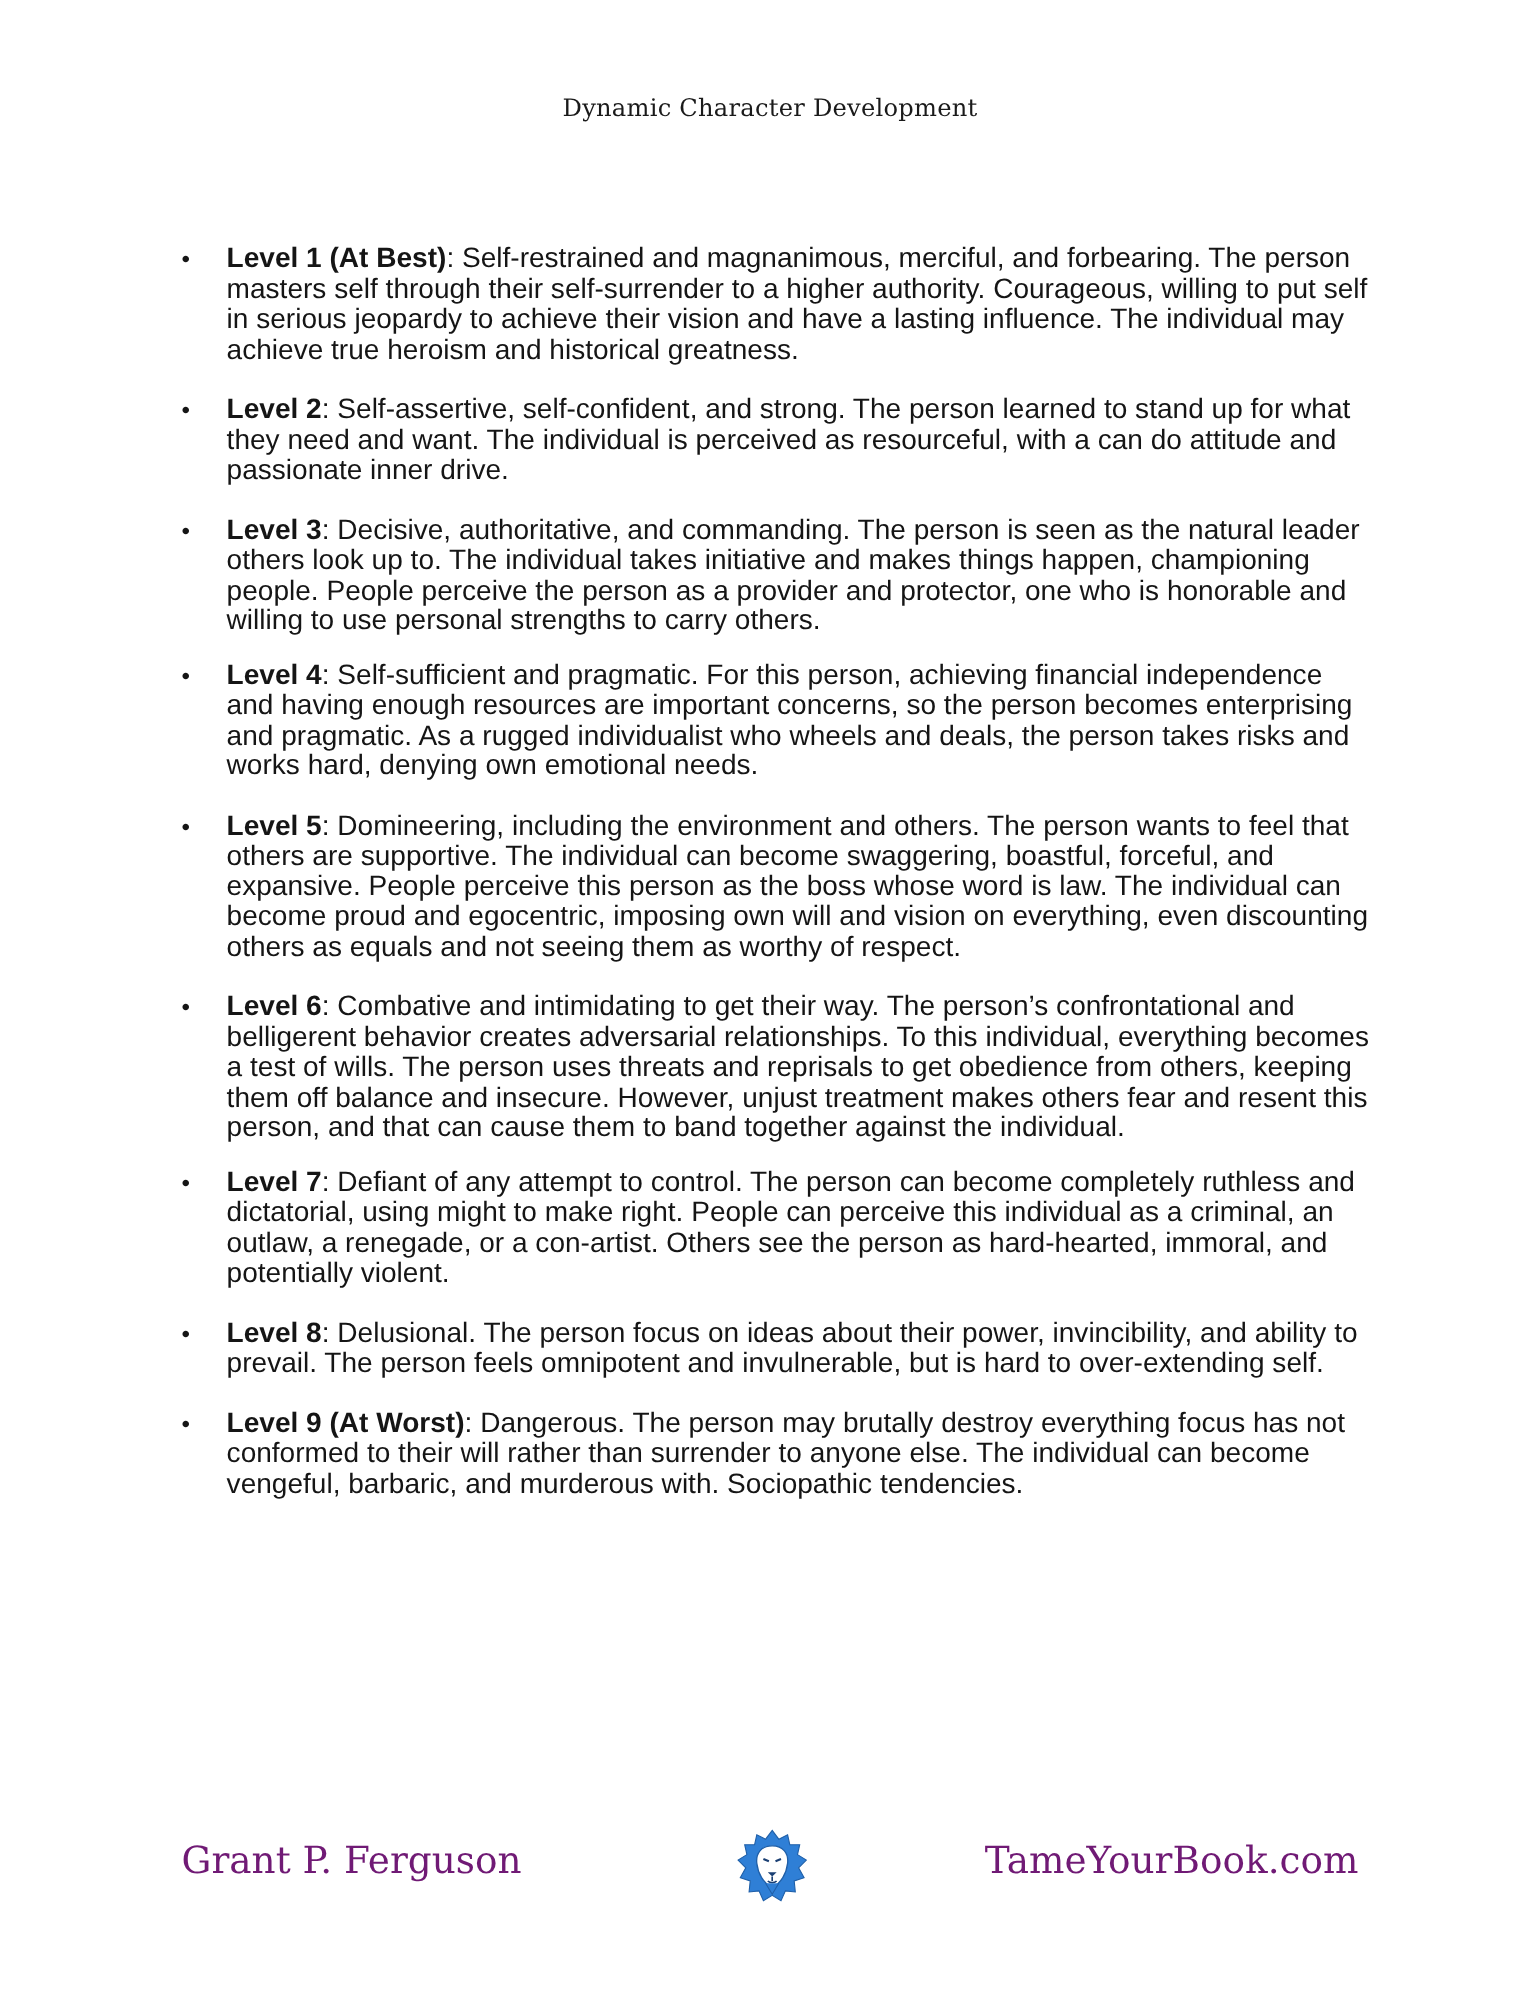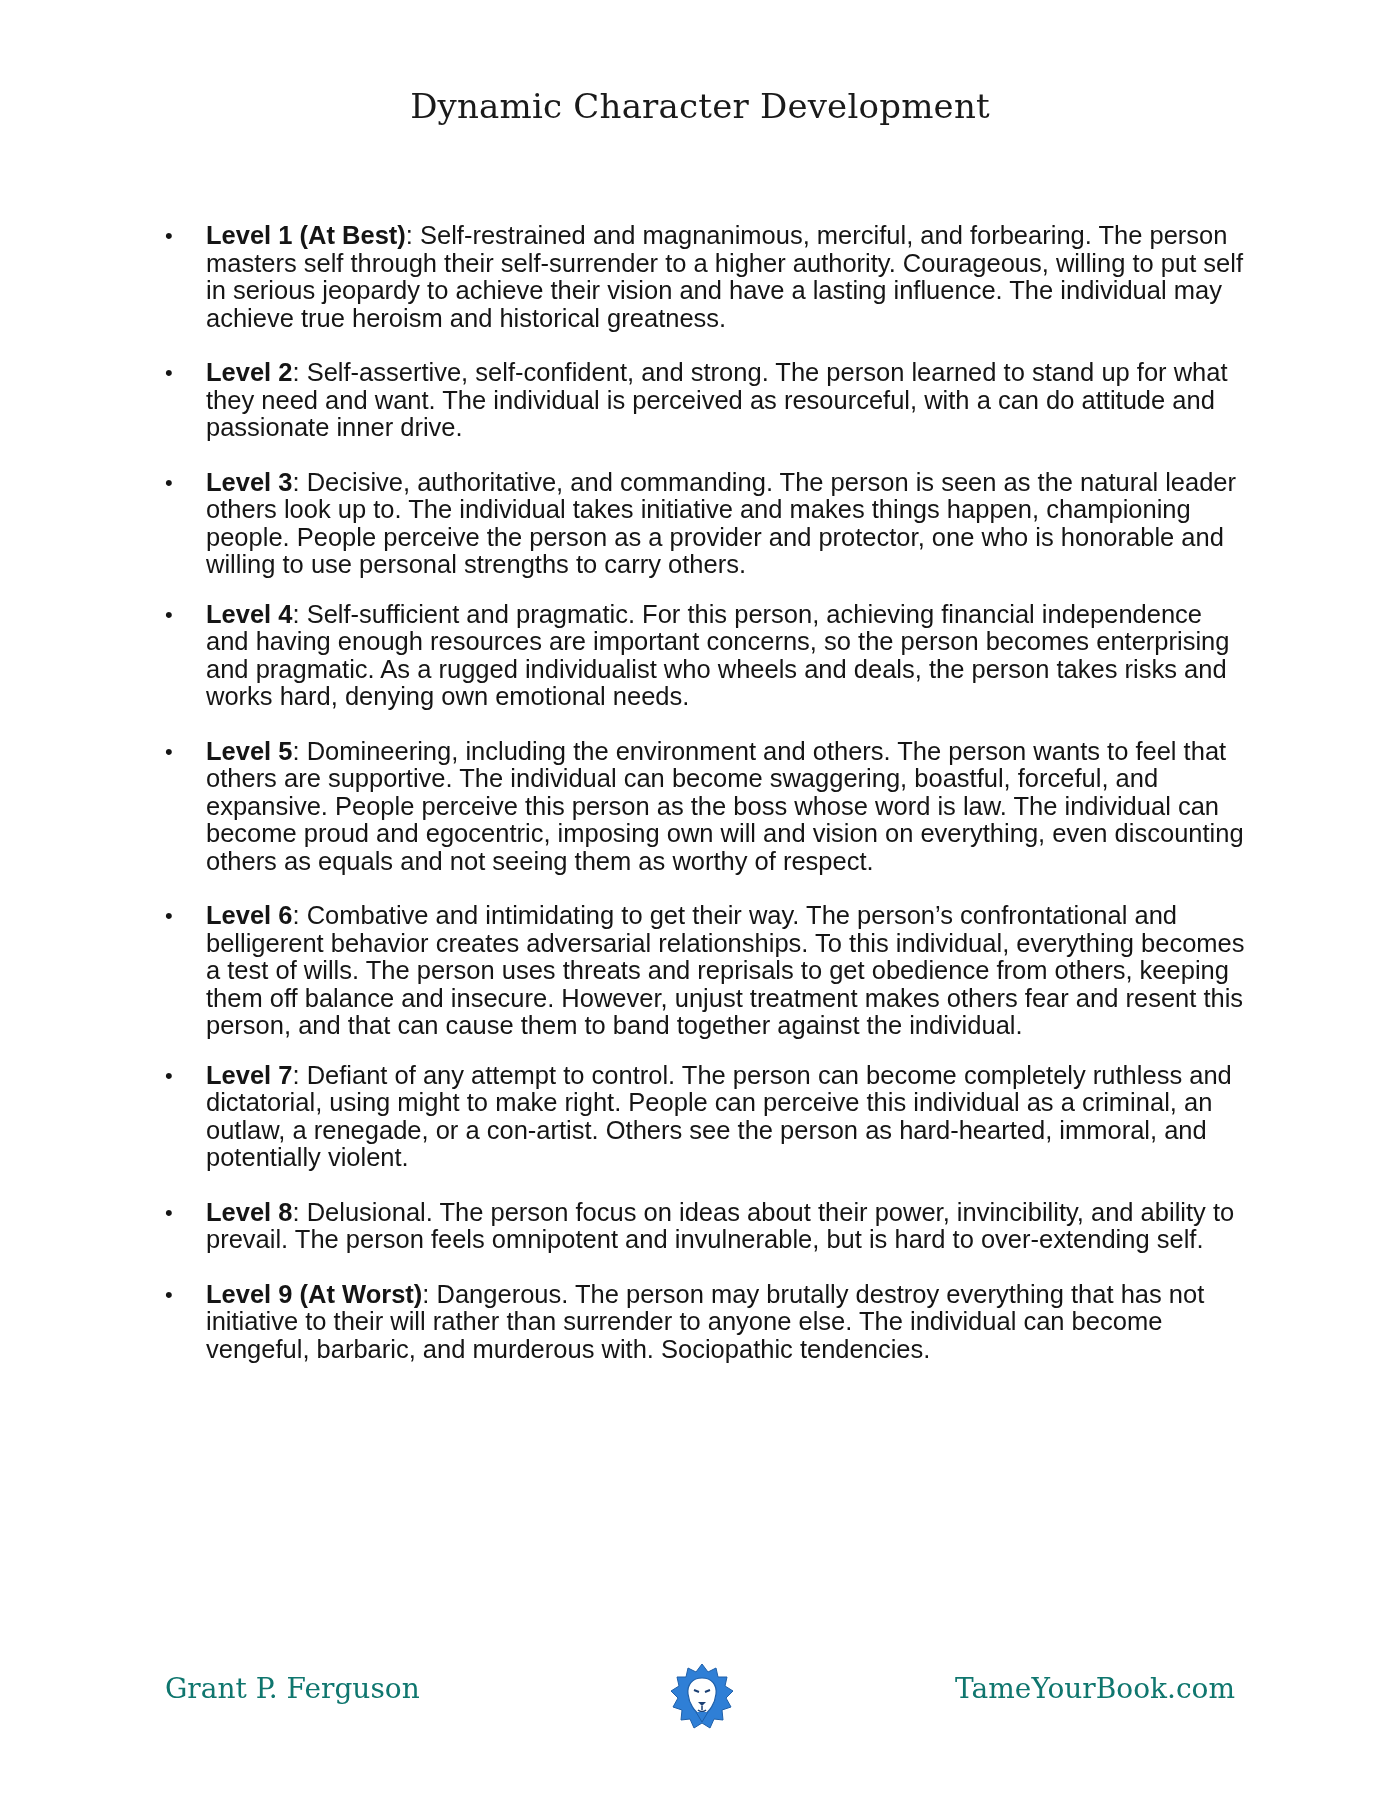--- a/index.html
+++ b/index.html
@@ -1,38 +1,38 @@
 <!DOCTYPE html>
 <html><head>
   <meta charset="utf-8">
   <style>
     html, body { margin: 0; padding: 0; background: #ffffff; }
     body { width: 1400px; height: 1811px; position: relative; color: #111; }
     .page { position: absolute; left: 0; top: 0; width: 1400px; height: 1811px; }
     .running-head {
       position: absolute; top: 86px; left: 0; width: 1400px; text-align: center;
-      font-family: "DejaVu Serif", serif; font-size: 34px; color: #1a1a1a; letter-spacing: 0.2px;
+      font-family: "DejaVu Serif", serif; font-size: 22px; color: #1a1a1a; letter-spacing: 0.2px;
     }
     .title {
       position: absolute; top: 156px; left: 0; width: 1400px; text-align: center;
       font-family: "DejaVu Serif", serif; font-weight: bold; font-size: 37px; color: #111; margin: 0;
     }
     .content {
       position: absolute; top: 222px; left: 165px; width: 1080px;
       font-family: "Liberation Sans", sans-serif; font-size: 25.5px; line-height: 27.5px; color: #151515;
     }
     .section-intro { margin: 0 0 24px 0; }
     .level-list { list-style: none; margin: 0 0 22px 0; padding: 0; }
     .level-item { position: relative; padding-left: 41px; margin-bottom: 27px; }
     .level-item:last-child { margin-bottom: 0; }
     .bullet { position: absolute; left: 0; top: 0; width: 20px; text-align: left; font-size: 22px; }
     .b { font-weight: bold; }
     .footer {
       position: absolute; top: 1660px; left: 165px; width: 1070px; height: 80px;
-      font-family: "DejaVu Serif", serif; font-size: 28px; color: #0f766e;
+      font-family: "DejaVu Serif", serif; font-size: 34px; color: #701a75;
     }
     .footer-left { position: absolute; left: 0; top: 12px; }
     .footer-right { position: absolute; right: 0; top: 12px; }
     .footer-logo { position: absolute; left: 503px; top: 0; width: 68px; height: 72px; }
   </style>
 </head>
 <body>
 
 <div class="page">
   <div class="running-head">Dynamic Character Development</div>
@@ -47,21 +47,21 @@
 
     <ul class="level-list">
       <li class="level-item"><span class="bullet">•</span><span class="b">Level 4</span><span>: Self-sufficient and pragmatic. For this person, achieving financial independence and having enough resources are important concerns, so the person becomes enterprising and pragmatic. As a rugged individualist who wheels and deals, the person takes risks and works hard, denying own emotional needs.</span></li>
       <li class="level-item"><span class="bullet">•</span><span class="b">Level 5</span><span>: Domineering, including the environment and others. The person wants to feel that others are supportive. The individual can become swaggering, boastful, forceful, and expansive. People perceive this person as the boss whose word is law. The individual can become proud and egocentric, imposing own will and vision on everything, even discounting others as equals and not seeing them as worthy of respect.</span></li>
       <li class="level-item"><span class="bullet">•</span><span class="b">Level 6</span><span>: Combative and intimidating to get their way. The person’s confrontational and belligerent behavior creates adversarial relationships. To this individual, everything becomes a test of wills. The person uses threats and reprisals to get obedience from others, keeping them off balance and insecure. However, unjust treatment makes others fear and resent this person, and that can cause them to band together against the individual.</span></li>
     </ul>
 
     <ul class="level-list">
       <li class="level-item"><span class="bullet">•</span><span class="b">Level 7</span><span>: Defiant of any attempt to control. The person can become completely ruthless and dictatorial, using might to make right. People can perceive this individual as a criminal, an outlaw, a renegade, or a con-artist. Others see the person as hard-hearted, immoral, and potentially violent.</span></li>
       <li class="level-item"><span class="bullet">•</span><span class="b">Level 8</span><span>: Delusional. The person focus on ideas about their power, invincibility, and ability to prevail. The person feels omnipotent and invulnerable, but is hard to over-extending self.</span></li>
-      <li class="level-item"><span class="bullet">•</span><span class="b">Level 9 (At Worst)</span><span>: Dangerous. The person may brutally destroy everything that has not initiative to their will rather than surrender to anyone else. The individual can become vengeful, barbaric, and murderous with. Sociopathic tendencies.</span></li>
+      <li class="level-item"><span class="bullet">•</span><span class="b">Level 9 (At Worst)</span><span>: Dangerous. The person may brutally destroy everything focus has not conformed to their will rather than surrender to anyone else. The individual can become vengeful, barbaric, and murderous with. Sociopathic tendencies.</span></li>
     </ul>
   </div>
 
   <div class="footer">
     <span class="footer-left">Grant P. Ferguson</span>
     <svg class="footer-logo" viewBox="0 0 68 72">
       <g fill="#2f7fd6" stroke="#1f5fa8" stroke-width="1">
         <path d="M34 4 L40 12 L48 8 L50 17 L59 17 L57 26 L65 31 L58 38 L63 47 L54 50 L55 60 L46 59 L42 68 L34 63 L26 68 L22 59 L13 60 L14 50 L5 47 L10 38 L3 31 L11 26 L9 17 L18 17 L20 8 L28 12 Z"></path>
       </g>
       <path d="M34 18 C44 18 49 25 48 34 C47 43 42 52 34 56 C26 52 21 43 20 34 C19 25 24 18 34 18 Z" fill="#ffffff" stroke="#1f5fa8" stroke-width="1.2"></path>

